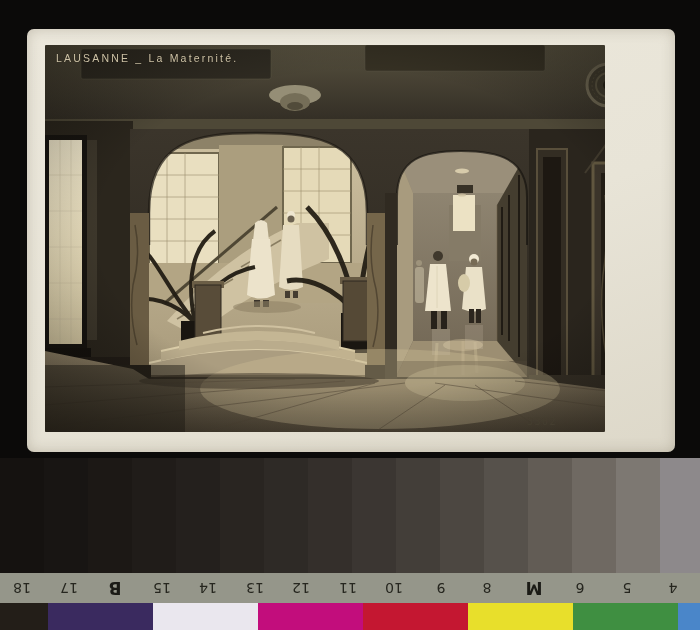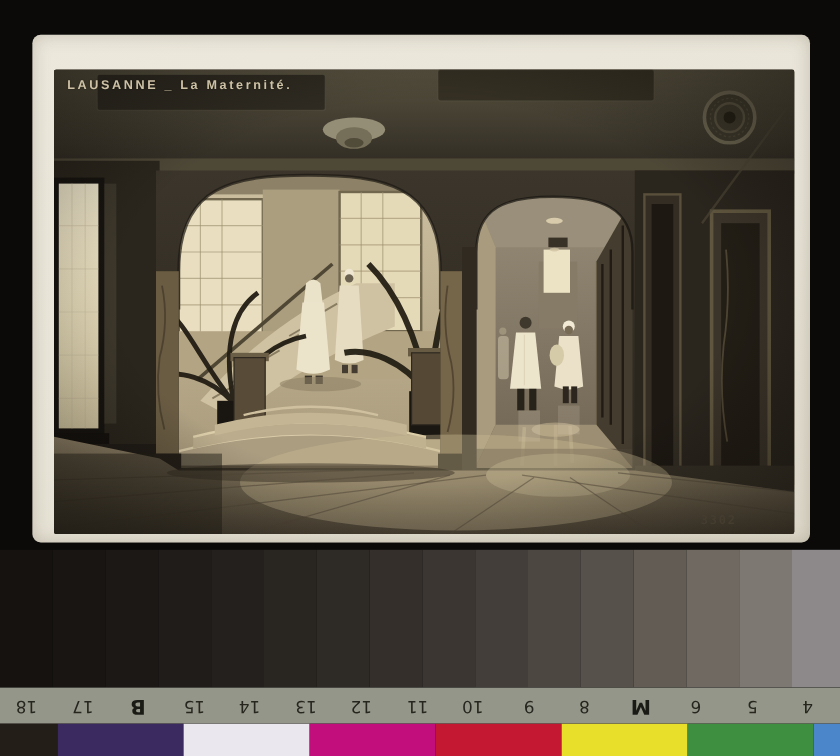--- a/index.html
+++ b/index.html
@@ -9,22 +9,22 @@
     font-family:"Liberation Sans",sans-serif;
   }
   
   .postcard{
     position:absolute;left:27px;top:29px;width:648px;height:423px;
     background:linear-gradient(160deg,#ece8dc 0%,#e8e4d7 55%,#ddd8c9 100%);
     border-radius:7px;
     box-shadow:inset 0 0 14px rgba(110,100,80,.30);
   }
   .photo{
-    position:absolute;left:18px;top:29px;width:617px;height:387px;
-    background:#3a352c;overflow:hidden;border-radius:2px;font-weight:bold;
+    position:absolute;left:18px;top:16px;width:560px;height:387px;
+    background:#3a352c;overflow:hidden;border-radius:2px;
   }
   .photo svg{position:absolute;left:0;top:0;width:617px;height:387px;display:block;}
   .photo-title{
     position:absolute;left:11px;top:7px;
     font-size:10.5px;letter-spacing:2.2px;color:#cdc2a6;
     text-shadow:0 0 1px rgba(20,15,8,.6);white-space:nowrap;
   }
   .neg-number{
     position:absolute;right:48px;bottom:5px;
     font-family:"DejaVu Sans Mono",monospace;

